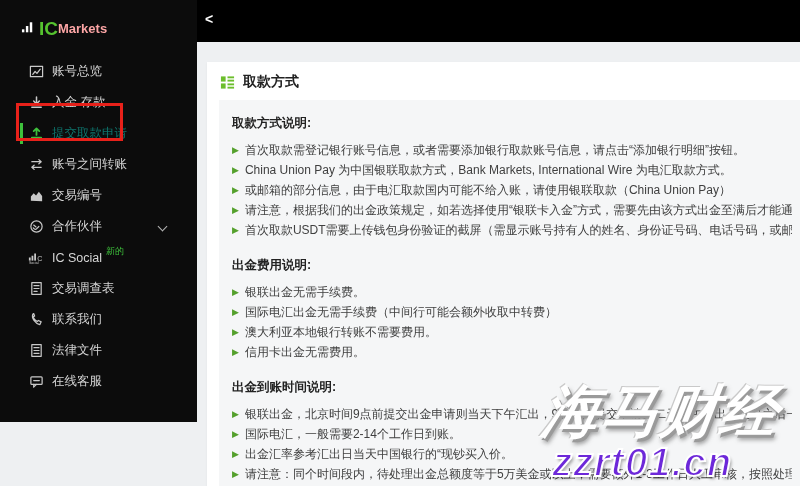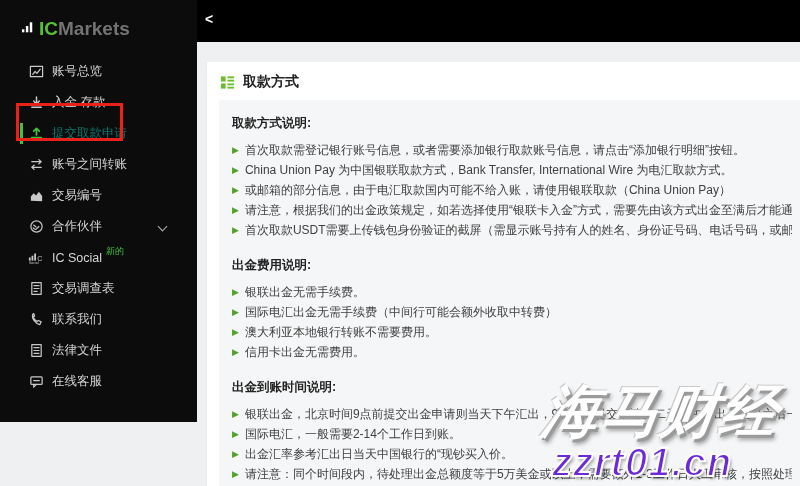--- a/index.html
+++ b/index.html
@@ -6,21 +6,21 @@
   body{
     width:800px;height:486px;position:relative;overflow:hidden;
     font-family:"Liberation Sans","DejaVu Sans",sans-serif;
     background:#eef0f2;
   }
   
   .sidebar{position:absolute;left:0;top:0;width:197px;height:422px;background:#0c0c0c;z-index:5;}
   .logo{display:flex;align-items:flex-end;padding:13px 0 0 21px;height:27px;}
   .logo-bars{margin-right:3px;margin-bottom:2px;}
   .logo-ic{color:#56c32f;font-weight:bold;font-size:19px;line-height:22px;}
-  .logo-mk{color:#737373;font-weight:bold;font-size:19px;line-height:22px;}
+  .logo-mk{color:#fca5a5;font-weight:bold;font-size:13px;line-height:22px;}
   .menu{margin-top:16px;}
   .side-item{position:relative;display:flex;align-items:center;height:31px;padding-left:28px;
     color:#d6d6d6;font-size:12.5px;cursor:pointer;}
   .side-item .ic{width:16px;height:16px;margin-right:8px;display:inline-flex;align-items:center;justify-content:center;flex:0 0 16px;}
   .side-item.active{color:#0f766e;}
   .side-item.active::before{content:"";position:absolute;left:20px;top:5px;bottom:5px;width:3px;background:#3ec13c;}
   .badge{color:#3ec13c;font-size:9px;margin-left:4px;position:relative;top:-6px;font-weight:normal;}
   .chev{position:absolute;right:31px;top:12px;width:6px;height:6px;
     border-right:1.5px solid #b5b5b5;border-bottom:1.5px solid #b5b5b5;transform:rotate(45deg);}
   .red-box{position:absolute;left:16px;top:103px;width:107px;height:38px;border:3px solid #e8211a;z-index:30;box-sizing:border-box;}
@@ -188,21 +188,21 @@
     </div>
     <div class="panel" id="sections">
         <div class="section">
           <div class="sec-head">取款方式说明:</div>
           <div class="bullet">
             <span class="tri">▶</span>
             <span>首次取款需登记银行账号信息，或者需要添加银行取款账号信息，请点击“添加银行明细”按钮。</span>
           </div>
           <div class="bullet">
             <span class="tri">▶</span>
-            <span>China Union Pay 为中国银联取款方式，Bank Transfer, International Wire 为电汇取款方式。</span>
+            <span>China Union Pay 为中国银联取款方式，Bank Markets, International Wire 为电汇取款方式。</span>
           </div>
           <div class="bullet">
             <span class="tri">▶</span>
             <span>或邮箱的部分信息，由于电汇取款国内可能不给入账，请使用银联取款（China Union Pay）</span>
           </div>
           <div class="bullet">
             <span class="tri">▶</span>
             <span>请注意，根据我们的出金政策规定，如若选择使用“银联卡入金”方式，需要先由该方式出金至满后才能通过其他方式出金。望您理解。</span>
           </div>
           <div class="bullet">

